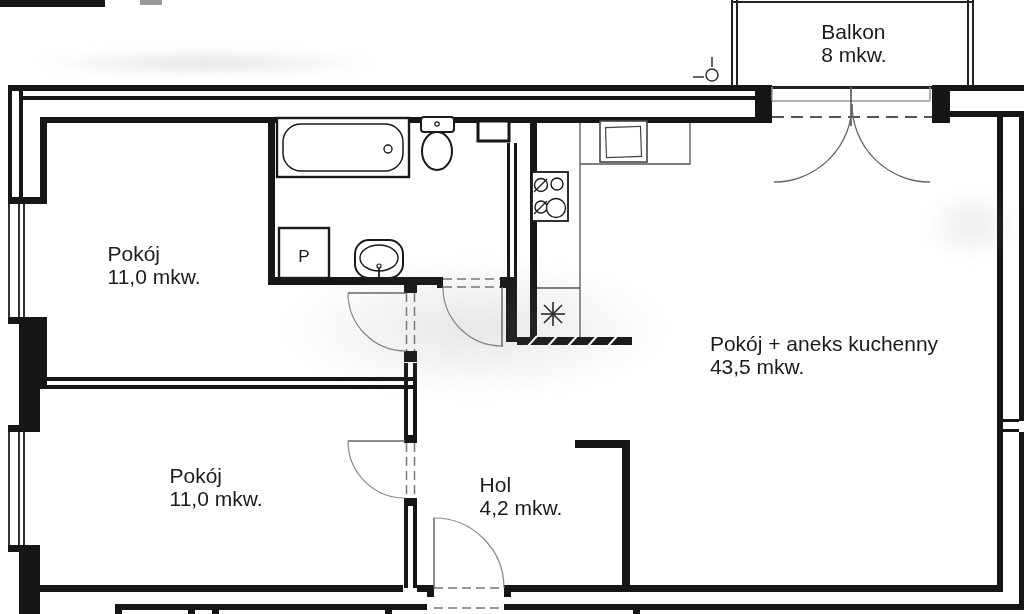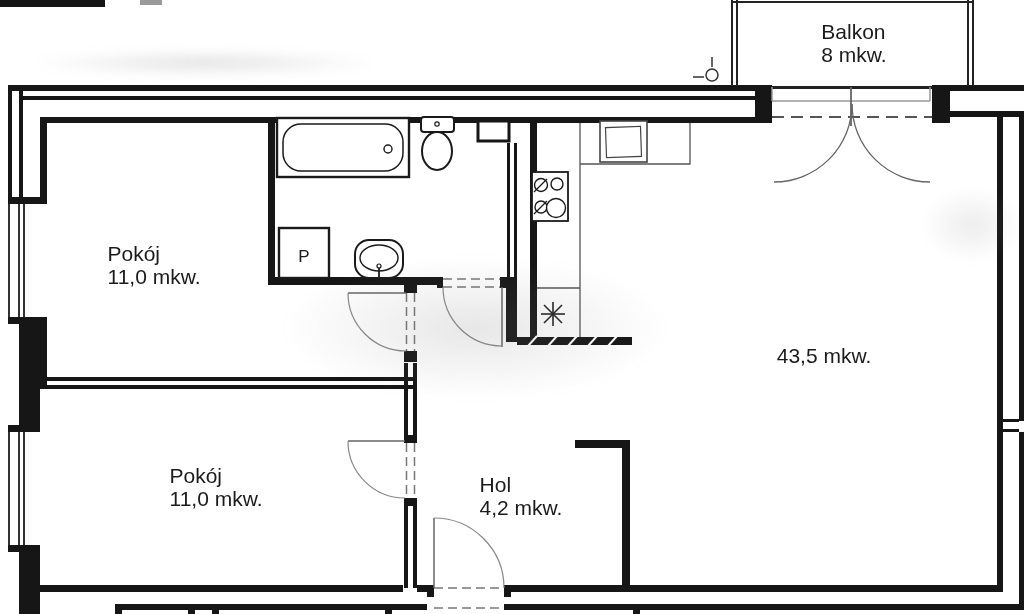--- a/index.html
+++ b/index.html
@@ -237,20 +237,21 @@
 
   <div class="label" style="left:854px;top:43px">
     <div>Balkon</div>
     <div>8 mkw.</div>
   </div>
   <div class="label" style="left:154px;top:265px">
     <div>Pokój</div>
     <div>11,0 mkw.</div>
   </div>
   <div class="label" style="left:824px;top:355px">
+    <div>Pokój + aneks kuchenny</div>
     <div>43,5 mkw.</div>
   </div>
   <div class="label" style="left:216px;top:487px">
     <div>Pokój</div>
     <div>11,0 mkw.</div>
   </div>
   <div class="label" style="left:521px;top:496px">
     <div>Hol</div>
     <div>4,2 mkw.</div>
   </div>

